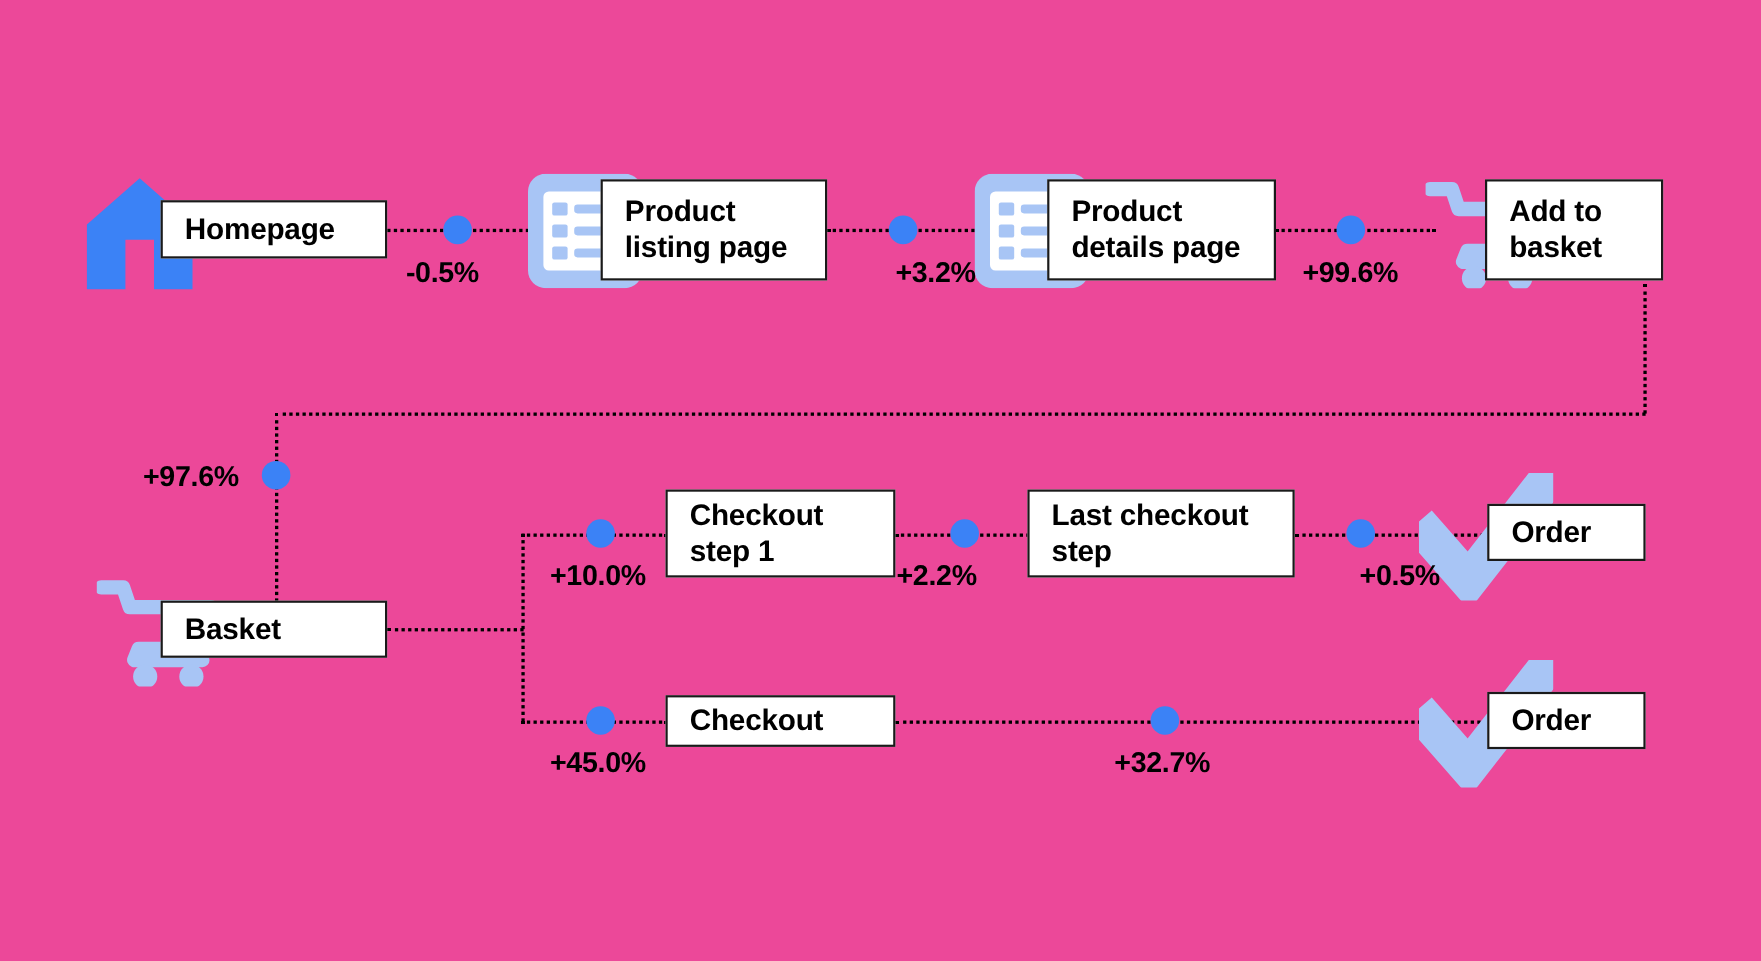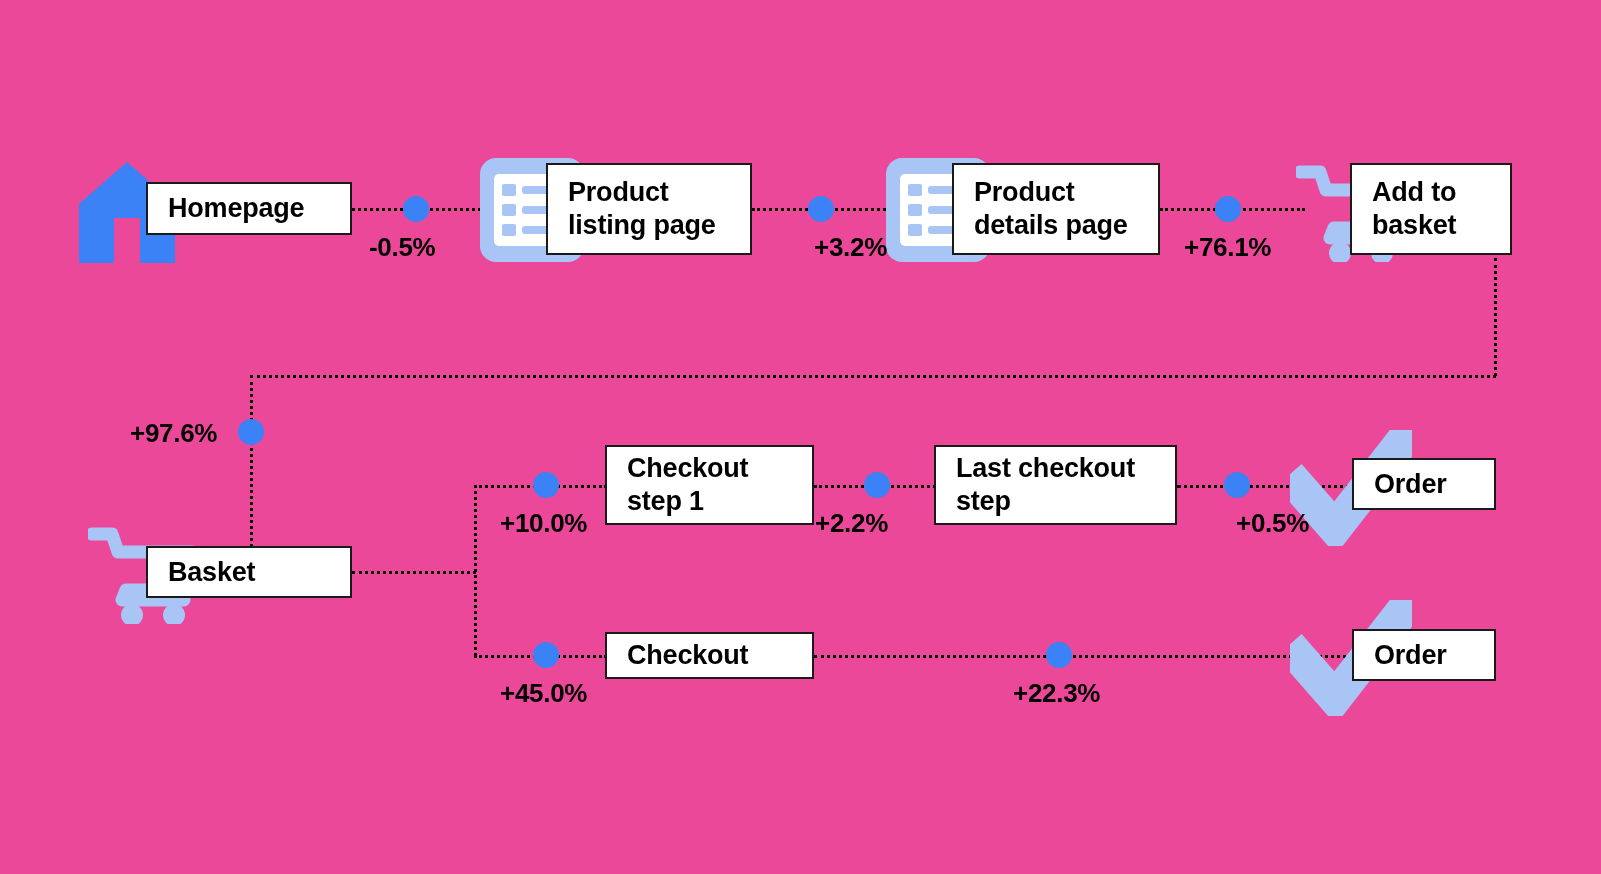--- a/index.html
+++ b/index.html
@@ -204,33 +204,33 @@
     <span class="box-label">Order</span>
   </div>
 
   <div class="dot" style="left:403px; top:196px;"></div>
   <div class="delta" style="left:369px; top:232px;text-align:right;">-0.5%</div>
 
   <div class="dot" style="left:808px; top:196px;"></div>
   <div class="delta" style="left:774px; top:232px;margin-left:40px;">+3.2%</div>
 
   <div class="dot" style="left:1215px; top:196px;"></div>
-  <div class="delta" style="left:1184px; top:232px;">+76.1%</div>
+  <div class="delta" style="left:1184px; top:232px;">+99.6%</div>
 
   <div class="dot" style="left:238px; top:419px;"></div>
   <div class="delta" style="left:130px; top:418px;">+97.6%</div>
 
   <div class="dot" style="left:533px; top:472px;"></div>
   <div class="delta" style="left:500px; top:508px;">+10.0%</div>
 
   <div class="dot" style="left:864px; top:472px;"></div>
   <div class="delta" style="left:815px; top:508px;">+2.2%</div>
 
   <div class="dot" style="left:1224px; top:472px;"></div>
   <div class="delta" style="left:1192px; top:508px;margin-left:44px;">+0.5%</div>
 
   <div class="dot" style="left:533px; top:642px;"></div>
   <div class="delta" style="left:500px; top:678px;">+45.0%</div>
 
   <div class="dot" style="left:1046px; top:642px;"></div>
-  <div class="delta" style="left:1013px; top:678px;">+22.3%</div>
+  <div class="delta" style="left:1013px; top:678px;">+32.7%</div>
 
 </div>
 
 </body></html>

